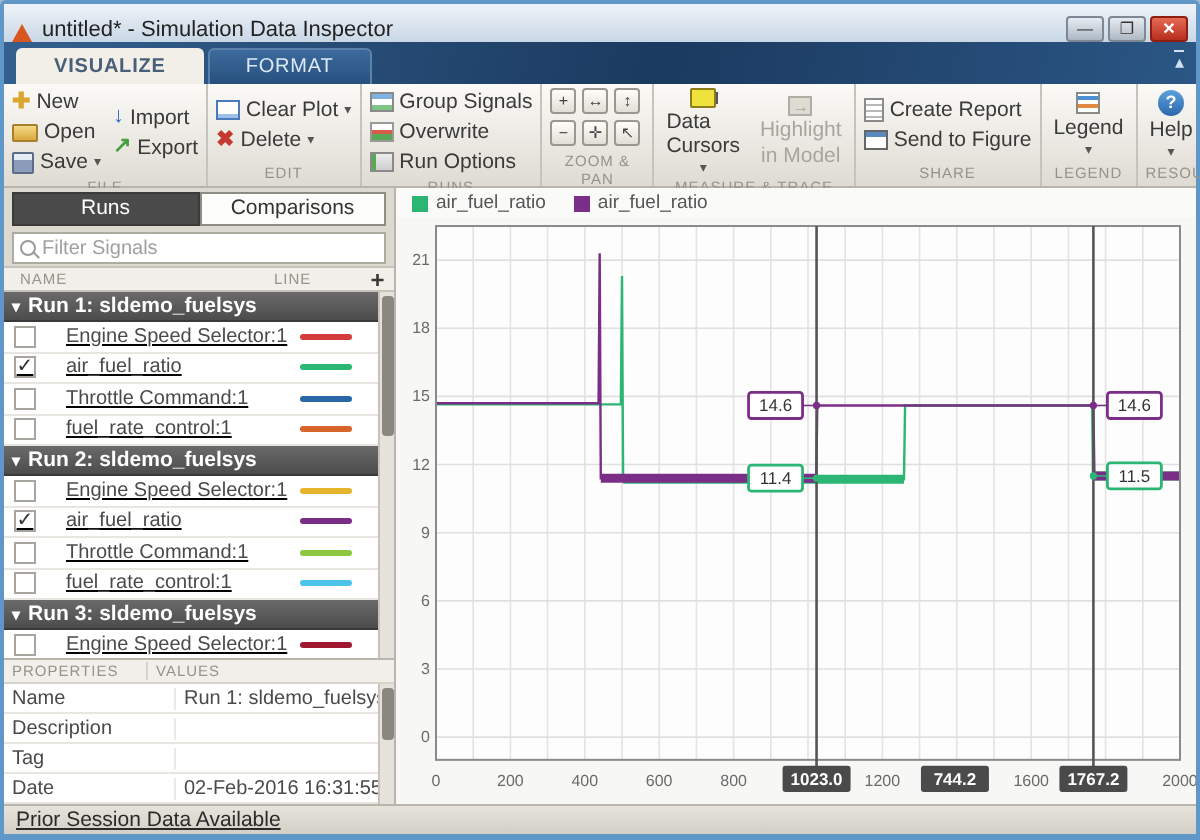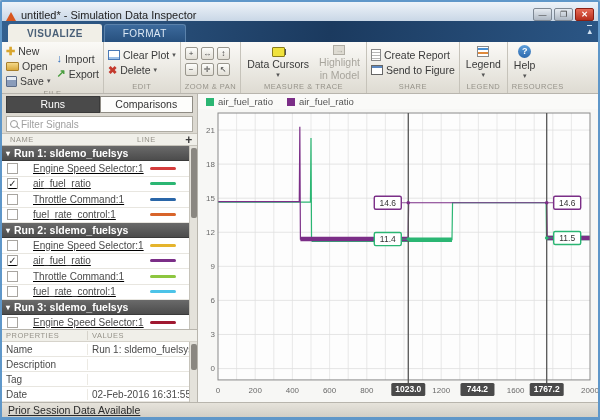--- a/index.html
+++ b/index.html
@@ -74,21 +74,21 @@
   .tree-scroll { position:absolute; right:0; top:0; bottom:0; width:8px; background:#e4e2db; border-left:1px solid #c6c3ba; }
   .tree-thumb { position:absolute; top:2px; left:1px; width:6px; height:70px; background:#8a8781; border-radius:2px; }
   .run-header { height:15px; background:linear-gradient(#6a6a6a,#4c4c4c); color:#fff; font-size:10.5px; font-weight:bold; display:flex; align-items:center; gap:4px; padding-left:4px; border-bottom:1px solid #3a3a3a; }
   .run-header .tri { font-size:8px; }
   .sig-row { height:15.5px; display:flex; align-items:center; border-bottom:1px solid #e8e6e0; background:#fff; padding-right:9px;text-decoration:underline; }
   .cbx { width:11px; height:11px; border:1px solid #a8a5a0; background:#fff; margin:0 6px 0 5px; font-size:10px; line-height:10px; text-align:center; color:#333; flex:0 0 auto; }
   .sig-name { flex:1; font-size:10px; color:#4a4a4a; padding-left:9px; white-space:nowrap; overflow:hidden; }
   .sig-line { width:26px; height:3px; border-radius:2px; margin-right:12px; flex:0 0 auto; }
   .props { flex:0 0 auto; border-top:1px solid #b8b5ad; background:#fff; position:relative; }
   .props-header { height:12px; display:flex; background:#f0efe9; border-bottom:1px solid #d6d3cb; font-size:7.5px; color:#96938a; letter-spacing:.5px; align-items:center; }
-  .props-header .ph1 { width:86px; padding-left:4px; border-right:1px solid #d6d3cb; }
+  .props-header .ph1 { width:72px; padding-left:4px; border-right:1px solid #d6d3cb; }
   .prop-row { height:15px; display:flex; align-items:center; border-bottom:1px solid #e8e6e0; font-size:10px; }
   .prop-key { width:86px; padding-left:4px; color:#4a4a4a; border-right:1px solid #eceae4; }
   .prop-val { flex:1; padding-left:4px; color:#4a4a4a; white-space:nowrap; overflow:hidden; }
   .props-scroll { position:absolute; right:0; top:12px; bottom:0; width:8px; background:#e4e2db; border-left:1px solid #c6c3ba; }
   .props-thumb { position:absolute; top:2px; left:1px; width:6px; height:26px; background:#8a8781; border-radius:2px; }
 
   
   .chartpanel { flex:1; display:flex; flex-direction:column; background:#f7f7f5; min-width:0; }
   .legend-strip { height:15px; display:flex; align-items:center; gap:14px; padding-left:8px; flex:0 0 auto; background:#fafaf8; }
   .legend-item { display:flex; align-items:center; gap:4px; font-size:9.5px; color:#555; }
@@ -164,20 +164,39 @@
           <span class="tbtn">
               <span class="ig i-delete">✖</span>
               <span>Delete</span>
               <span class="caret">▾</span>
             </span>
         </div>
       </div>
       <div class="tgroup-label">EDIT</div>
     </div>
 
+    <div class="tgroup">
+      <div class="tgroup-body">
+        <div class="tcol">
+          <span class="tbtn">
+              <span class="ig i-group"></span>
+              <span>Group Signals</span>
+            </span>
+          <span class="tbtn">
+              <span class="ig i-overwrite"></span>
+              <span>Overwrite</span>
+            </span>
+          <span class="tbtn">
+              <span class="ig i-runopt"></span>
+              <span>Run Options</span>
+            </span>
+        </div>
+      </div>
+      <div class="tgroup-label">RUNS</div>
+    </div>
 
     <div class="tgroup">
       <div class="tgroup-body">
         <div class="iconbtn-grid">
           <span class="mag">+</span>
           <span class="mag">↔</span>
           <span class="mag">↕</span>
           <span class="mag">−</span>
           <span class="mag">✛</span>
           <span class="mag">↖</span>

